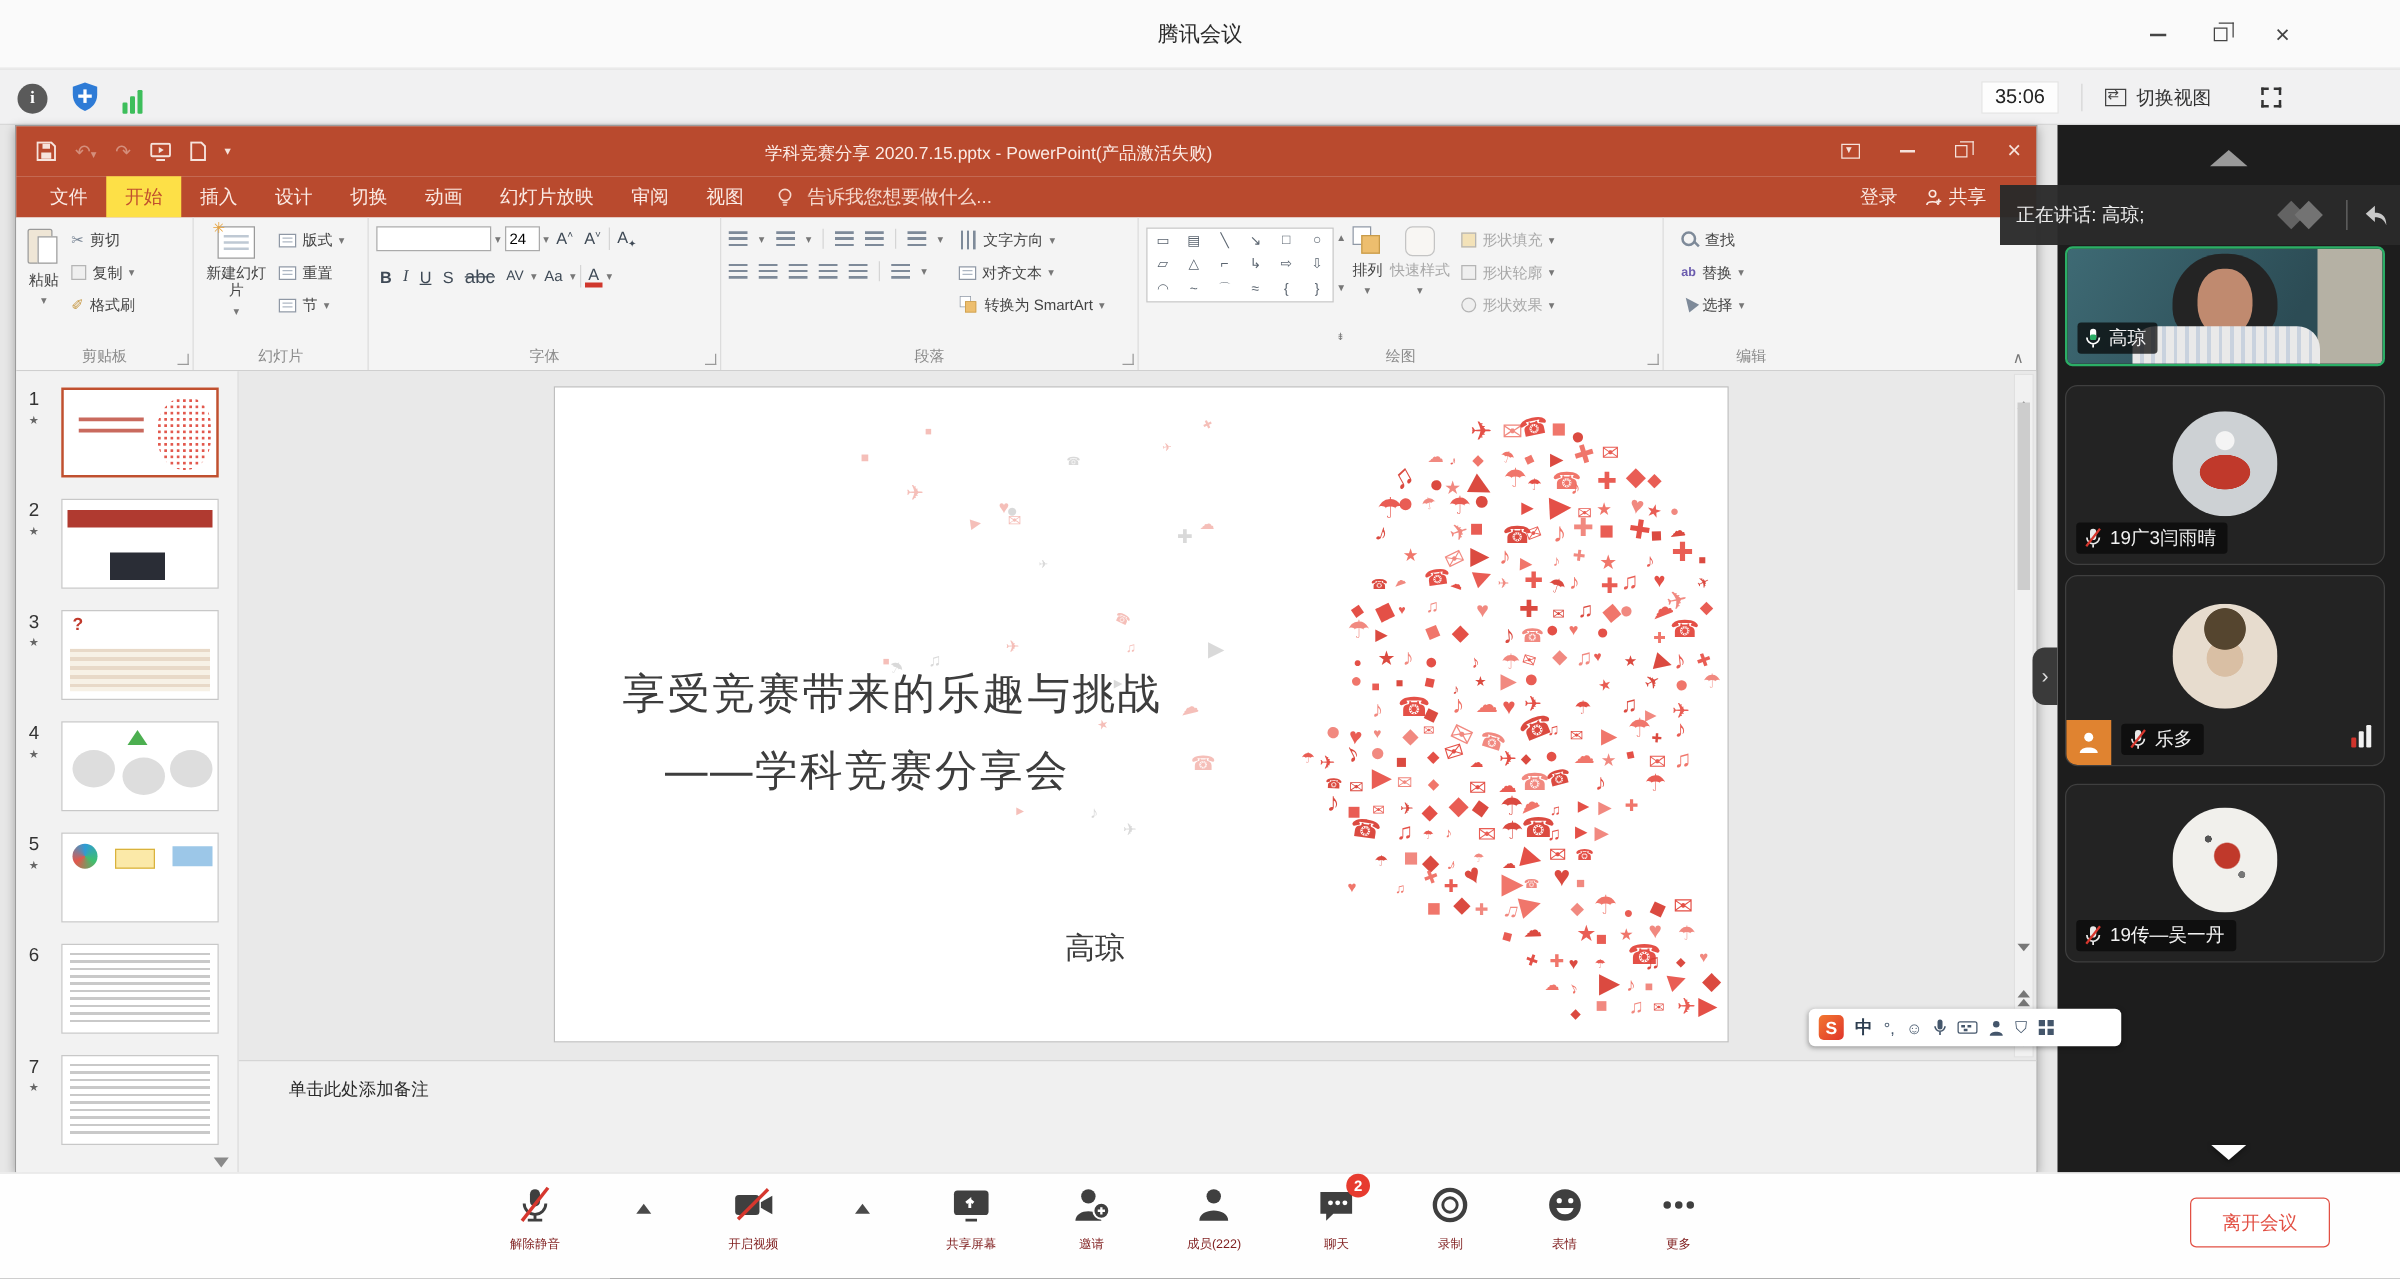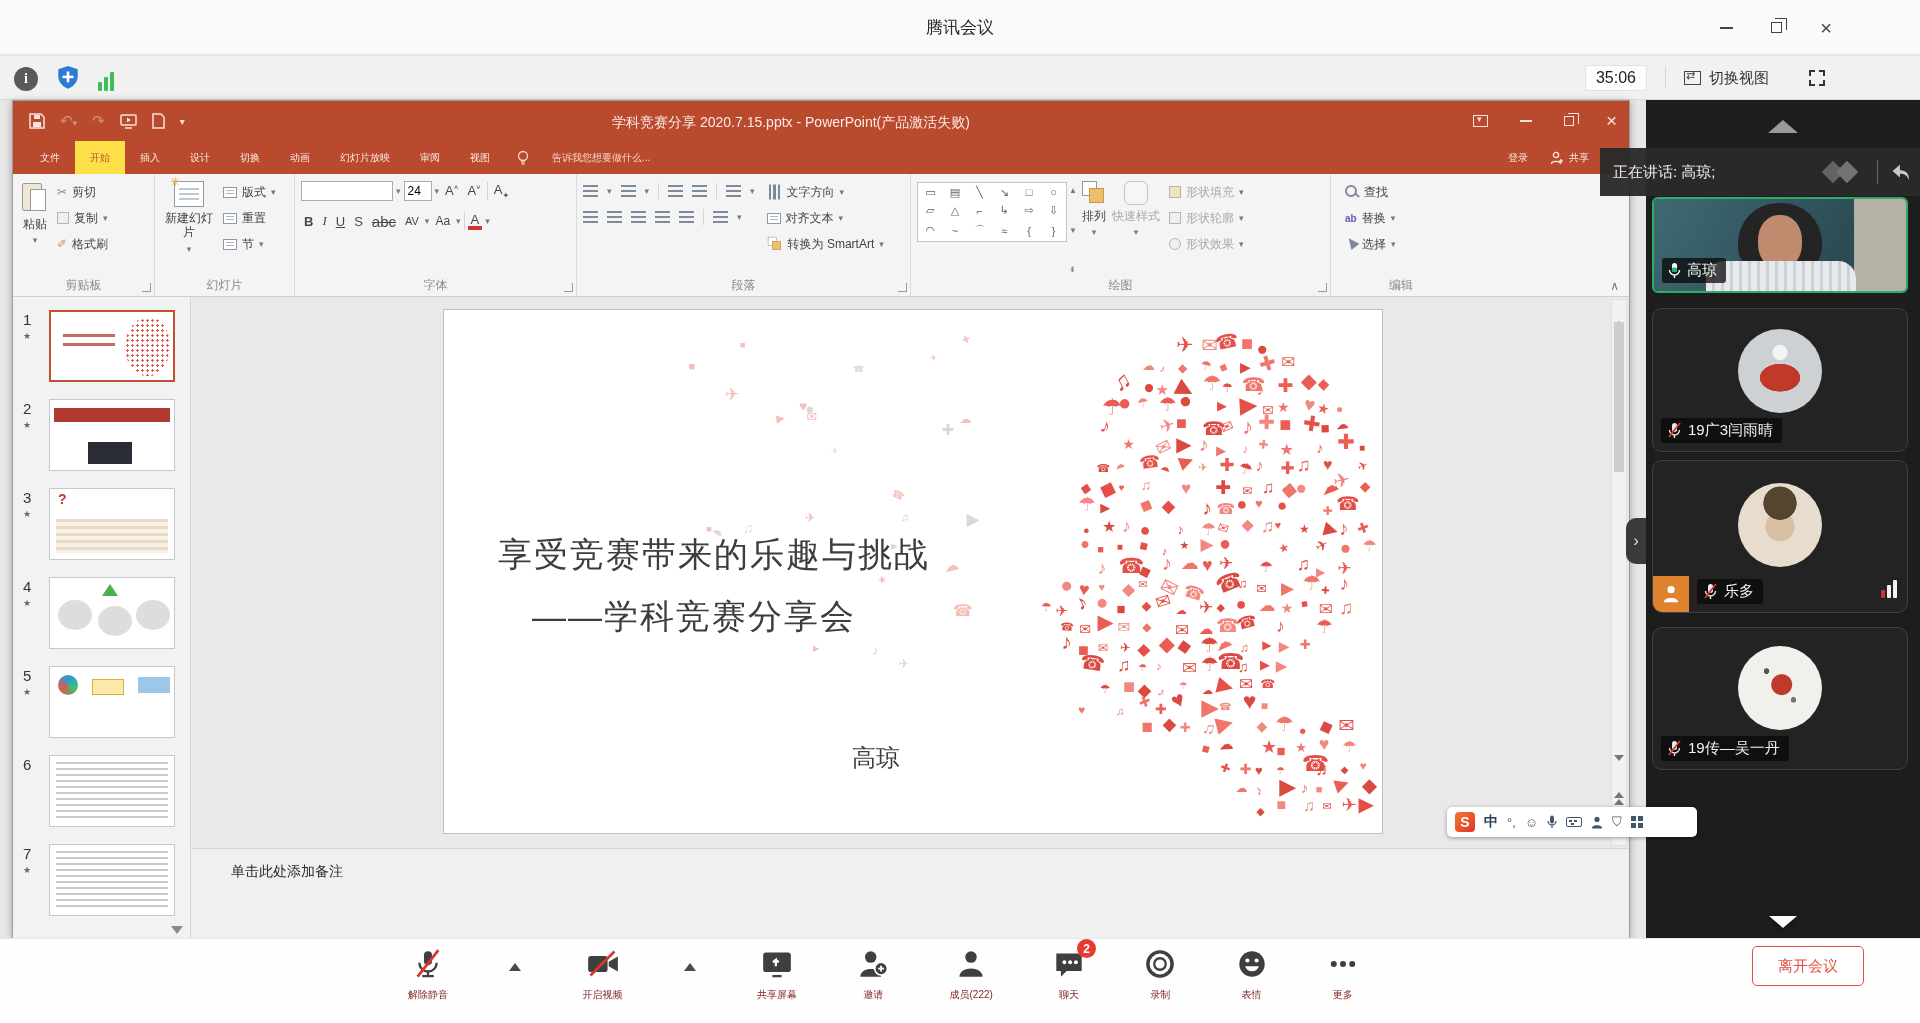--- a/index.html
+++ b/index.html
@@ -43,24 +43,24 @@
   .qat .faded{opacity:.45;}
   .p-title-text{position:absolute;left:160px;right:220px;top:13px;text-align:center;font-size:14px;color:#FBEAE4;white-space:nowrap;overflow:hidden;}
   .p-ctls{position:absolute;right:12px;top:0;height:40px;display:flex;align-items:center;gap:32px;}
   .p-ctls .pic{color:#F6E3DC;font-size:15px;display:flex;align-items:center;}
   .ic-ribopt{width:15px;height:12px;border:1.5px solid #F6E3DC;position:relative;}
   .ic-ribopt::after{content:"▾";position:absolute;left:3px;top:-2px;font-size:9px;color:#F6E3DC;}
   .ic-pmin{width:12px;height:2px;background:#F6E3DC;display:inline-block;}
   .ic-prestore{width:10px;height:10px;border:1.5px solid #F6E3DC;position:relative;display:inline-block;}
   .ic-prestore::before{content:"";position:absolute;top:-4px;left:3px;width:10px;height:10px;border:1.5px solid #F6E3DC;border-left:none;border-bottom:none;}
 
-  .p-tabs{position:relative;height:33px;background:#B94A2E;display:flex;align-items:stretch;padding-left:12px;color:#FBEAE4;font-size:10px;}
+  .p-tabs{position:relative;height:33px;background:#B94A2E;display:flex;align-items:stretch;padding-left:12px;color:#FBEAE4;font-size:15px;}
   .tab{padding:0 15px;display:flex;align-items:center;white-space:nowrap;}
   .tab.active{background:#fde047;color:#C1502E;}
-  .tellme{display:flex;align-items:center;gap:23px;margin-left:12px;color:#F6D9CE;white-space:nowrap;}
+  .tellme{display:flex;align-items:center;gap:12px;margin-left:12px;color:#F6D9CE;white-space:nowrap;}
   .tabs-right{position:absolute;right:40px;top:0;height:33px;display:flex;gap:22px;align-items:center;color:#FBEAE4;white-space:nowrap;}
 
   .p-ribbon{position:relative;height:123px;background:#F4F4F4;border-bottom:1px solid #CFCFCF;display:flex;font-size:12px;color:#444;}
   .grp{position:relative;border-right:1px solid #DCDCDC;padding:5px 4px 18px 6px;display:flex;}
   .grp-label{position:absolute;bottom:2px;left:0;right:0;text-align:center;font-size:12px;color:#8A8A8A;}
   .launcher{position:absolute;right:3px;bottom:4px;width:9px;height:9px;border-right:1px solid #9A9A9A;border-bottom:1px solid #9A9A9A;}
   .bigbtn{display:flex;flex-direction:column;align-items:center;justify-content:flex-start;text-align:center;line-height:1.2;padding:2px 3px;gap:4px;}
   .colbtns{display:flex;flex-direction:column;justify-content:flex-start;gap:6px;padding-top:3px;margin-left:6px;}
   .smbtn{display:flex;align-items:center;gap:5px;height:20px;white-space:nowrap;}
   .dd{font-size:9px;color:#777;}
@@ -176,21 +176,21 @@
   .side-handle{position:absolute;left:1626px;top:518px;width:20px;height:46px;background:#3A3A3A;border-radius:10px 0 0 10px;color:#DDD;font-size:17px;display:flex;align-items:center;justify-content:center;z-index:7;}
 
   
   .mt{position:absolute;left:0;top:938px;width:1920px;height:85px;background:#FEFEFE;border-top:1px solid #E6E6E6;z-index:9;}
   .bt-row{position:absolute;left:408px;top:8px;width:950px;display:flex;justify-content:space-between;align-items:flex-start;}
   .bt{display:flex;flex-direction:column;align-items:center;gap:7px;}
   .bt-lb{font-size:10px;color:#7f1d1d;white-space:nowrap;}
   .caret{margin-top:16px;width:0;height:0;border-left:6px solid transparent;border-right:6px solid transparent;border-bottom:8px solid #4A4A4A;}
   .bt-ic{position:relative;height:34px;display:flex;align-items:center;}
   .chat-badge{position:absolute;right:-12px;top:-8px;min-width:19px;height:19px;border-radius:10px;background:#E73B2F;color:#fff;font-size:12px;font-weight:bold;display:flex;align-items:center;justify-content:center;padding:0 4px;}
-  .leave{position:absolute;left:1752px;top:7px;width:112px;height:40px;background:#fff;border:1.5px solid #E25044;border-radius:5px;color:#E25044;font-size:15px;}
+  .leave{position:absolute;left:1752px;top:19px;width:112px;height:40px;background:#fff;border:1.5px solid #E25044;border-radius:5px;color:#E25044;font-size:15px;}
   .taskbar-strip{position:absolute;left:488px;top:1016px;width:1000px;height:7px;background:#2E2E2E;}
 </style>
 </head>
 <body>
 
 <div id="root">
 
   <div class="m-titlebar">
     <div class="m-title">腾讯会议</div>
     <div class="m-ctls">

